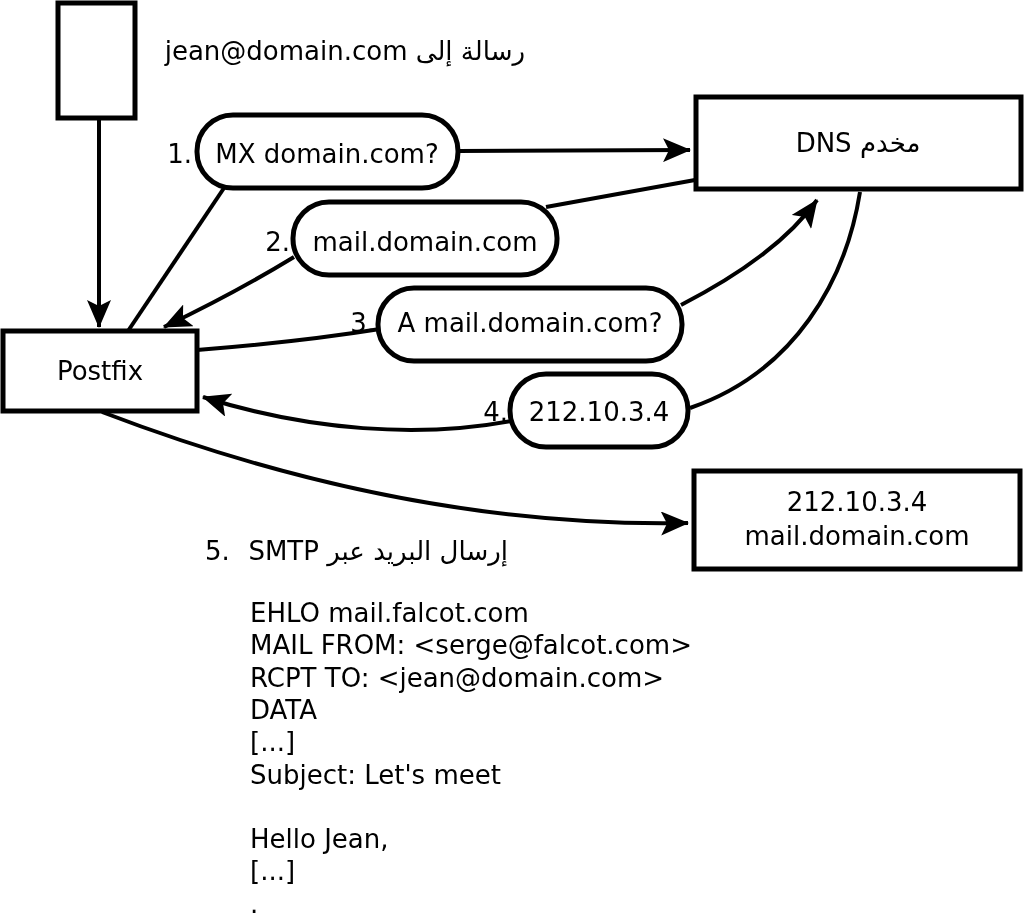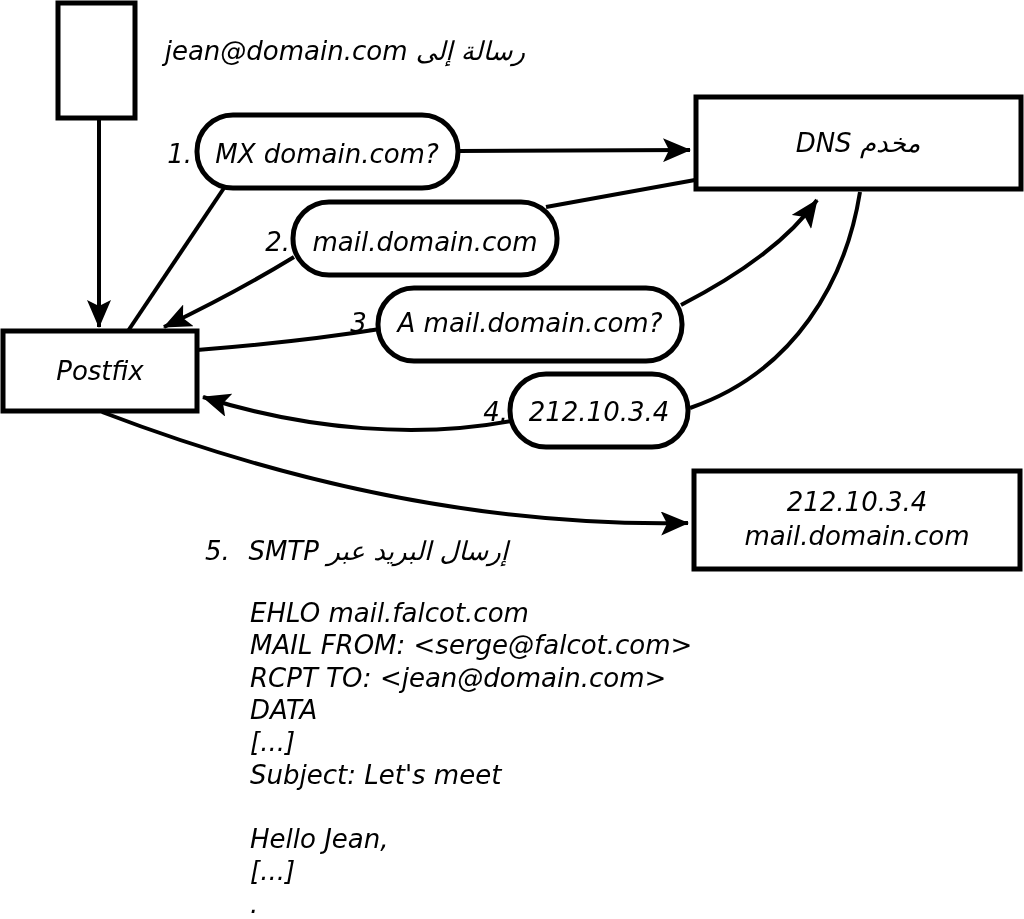--- a/index.html
+++ b/index.html
@@ -6,21 +6,20 @@
     margin: 0;
     padding: 0;
     background: #ffffff;
   }
   .stage {
     position: relative;
     width: 1024px;
     height: 919px;
     background: #ffffff;
     overflow: hidden;
-    font-style: italic;
   }
   svg {
     display: block;
   }
   text {
     font-family: "DejaVu Sans", "Liberation Sans", sans-serif;
     font-size: 26px;
     fill: #000000;
   }
   .rtl {

